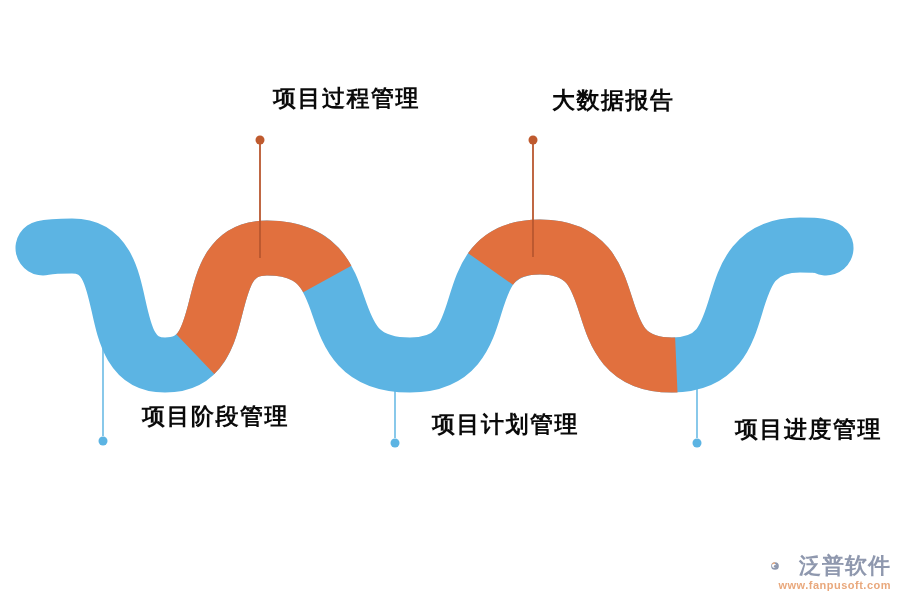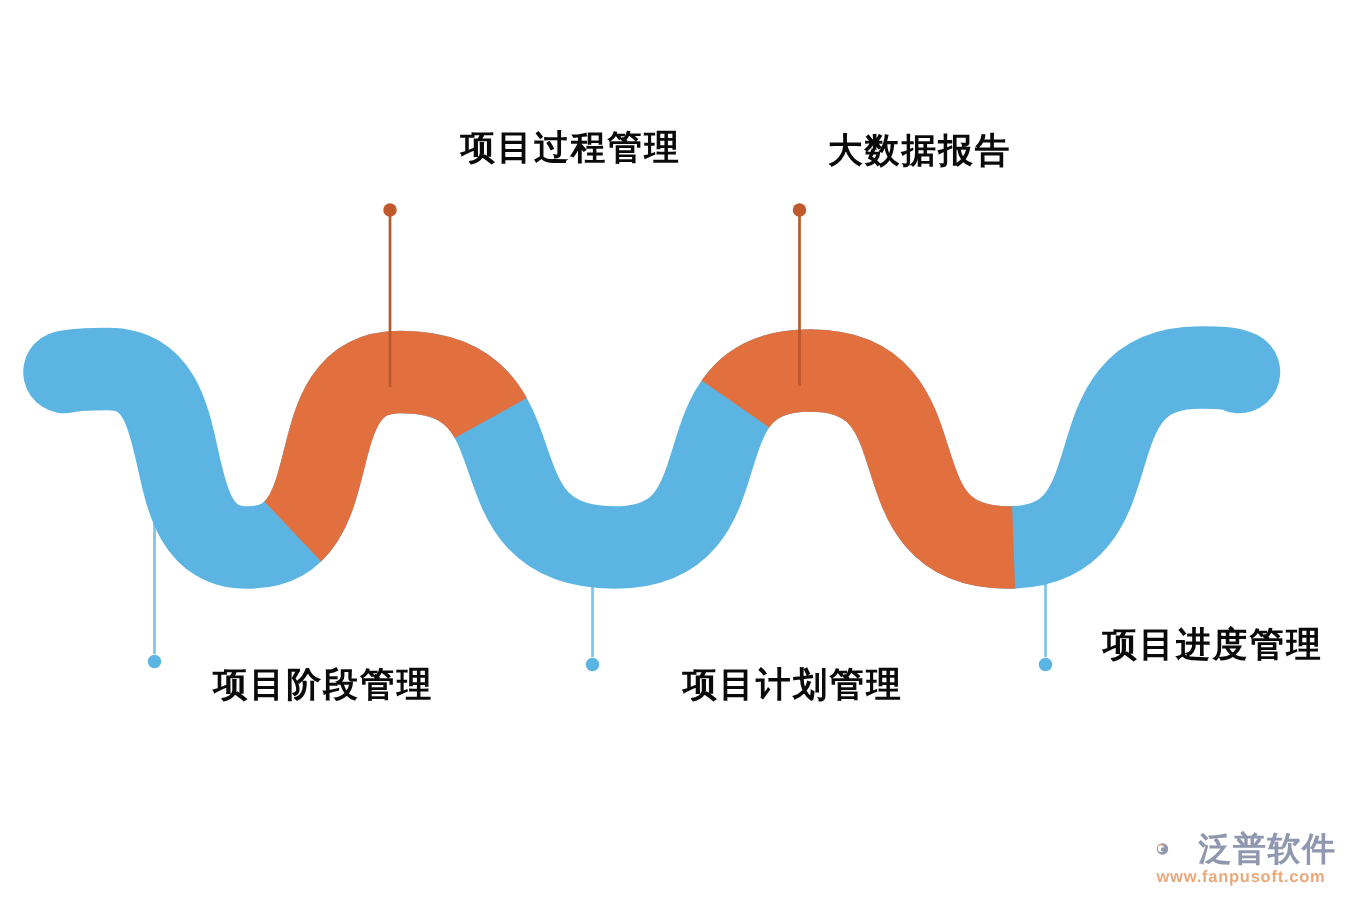--- a/index.html
+++ b/index.html
@@ -5,36 +5,36 @@
   html,body{margin:0;padding:0;background:#ffffff;}
   #stage{
     position:relative;width:900px;height:600px;background:#fff;overflow:hidden;
     font-family:"Liberation Sans","DejaVu Sans",sans-serif;
   }
   #wave-svg{position:absolute;left:0;top:0;width:900px;height:600px;}
   .lbl{
     position:absolute;font-weight:bold;font-size:23px;letter-spacing:1.5px;
     color:#0a0a0a;white-space:nowrap;line-height:24px;
   }
-  .lbl-t1{left:307px;top:86px;}
+  .lbl-t1{left:273px;top:86px;}
   .lbl-t2{left:552px;top:88px;}
-  .lbl-b1{left:142px;top:444px;}
-  .lbl-b2{left:432px;top:444px;margin-left:23px;}
+  .lbl-b1{left:142px;top:404px;}
+  .lbl-b2{left:432px;top:412px;}
   .lbl-b3{left:735px;top:417px;}
   #brand{
     position:absolute;right:9px;bottom:9px;width:120px;
   }
   #brand .row{display:flex;align-items:center;gap:20px;justify-content:center;}
   #brand .name{
     font-size:22px;font-weight:bold;letter-spacing:1px;line-height:24px;
     color:var(--brand-color,#8f98ae);white-space:nowrap;
   }
   #brand .url{
     font-size:11px;font-weight:bold;letter-spacing:.5px;margin-top:0px;
-    color:var(--url-color,#e9a87c);white-space:nowrap;
+    color:var(--url-color,#e9a87c);white-space:nowrap;text-align:right;
   }
 </style>
 </head>
 <body>
 
 <div id="stage" style="--top-conn: #b9572f; --top-dot: #bf5a2e; --bot-conn: #7cc3e8; --bot-dot: #5cb4e3; --brand-color: #8f98ae; --url-color: #e9a87c; --icon-body: #8f98ae; --icon-accent: #e8a87c;">
 
   <svg id="wave-svg" viewBox="0 0 900 600">
 
     <g>

